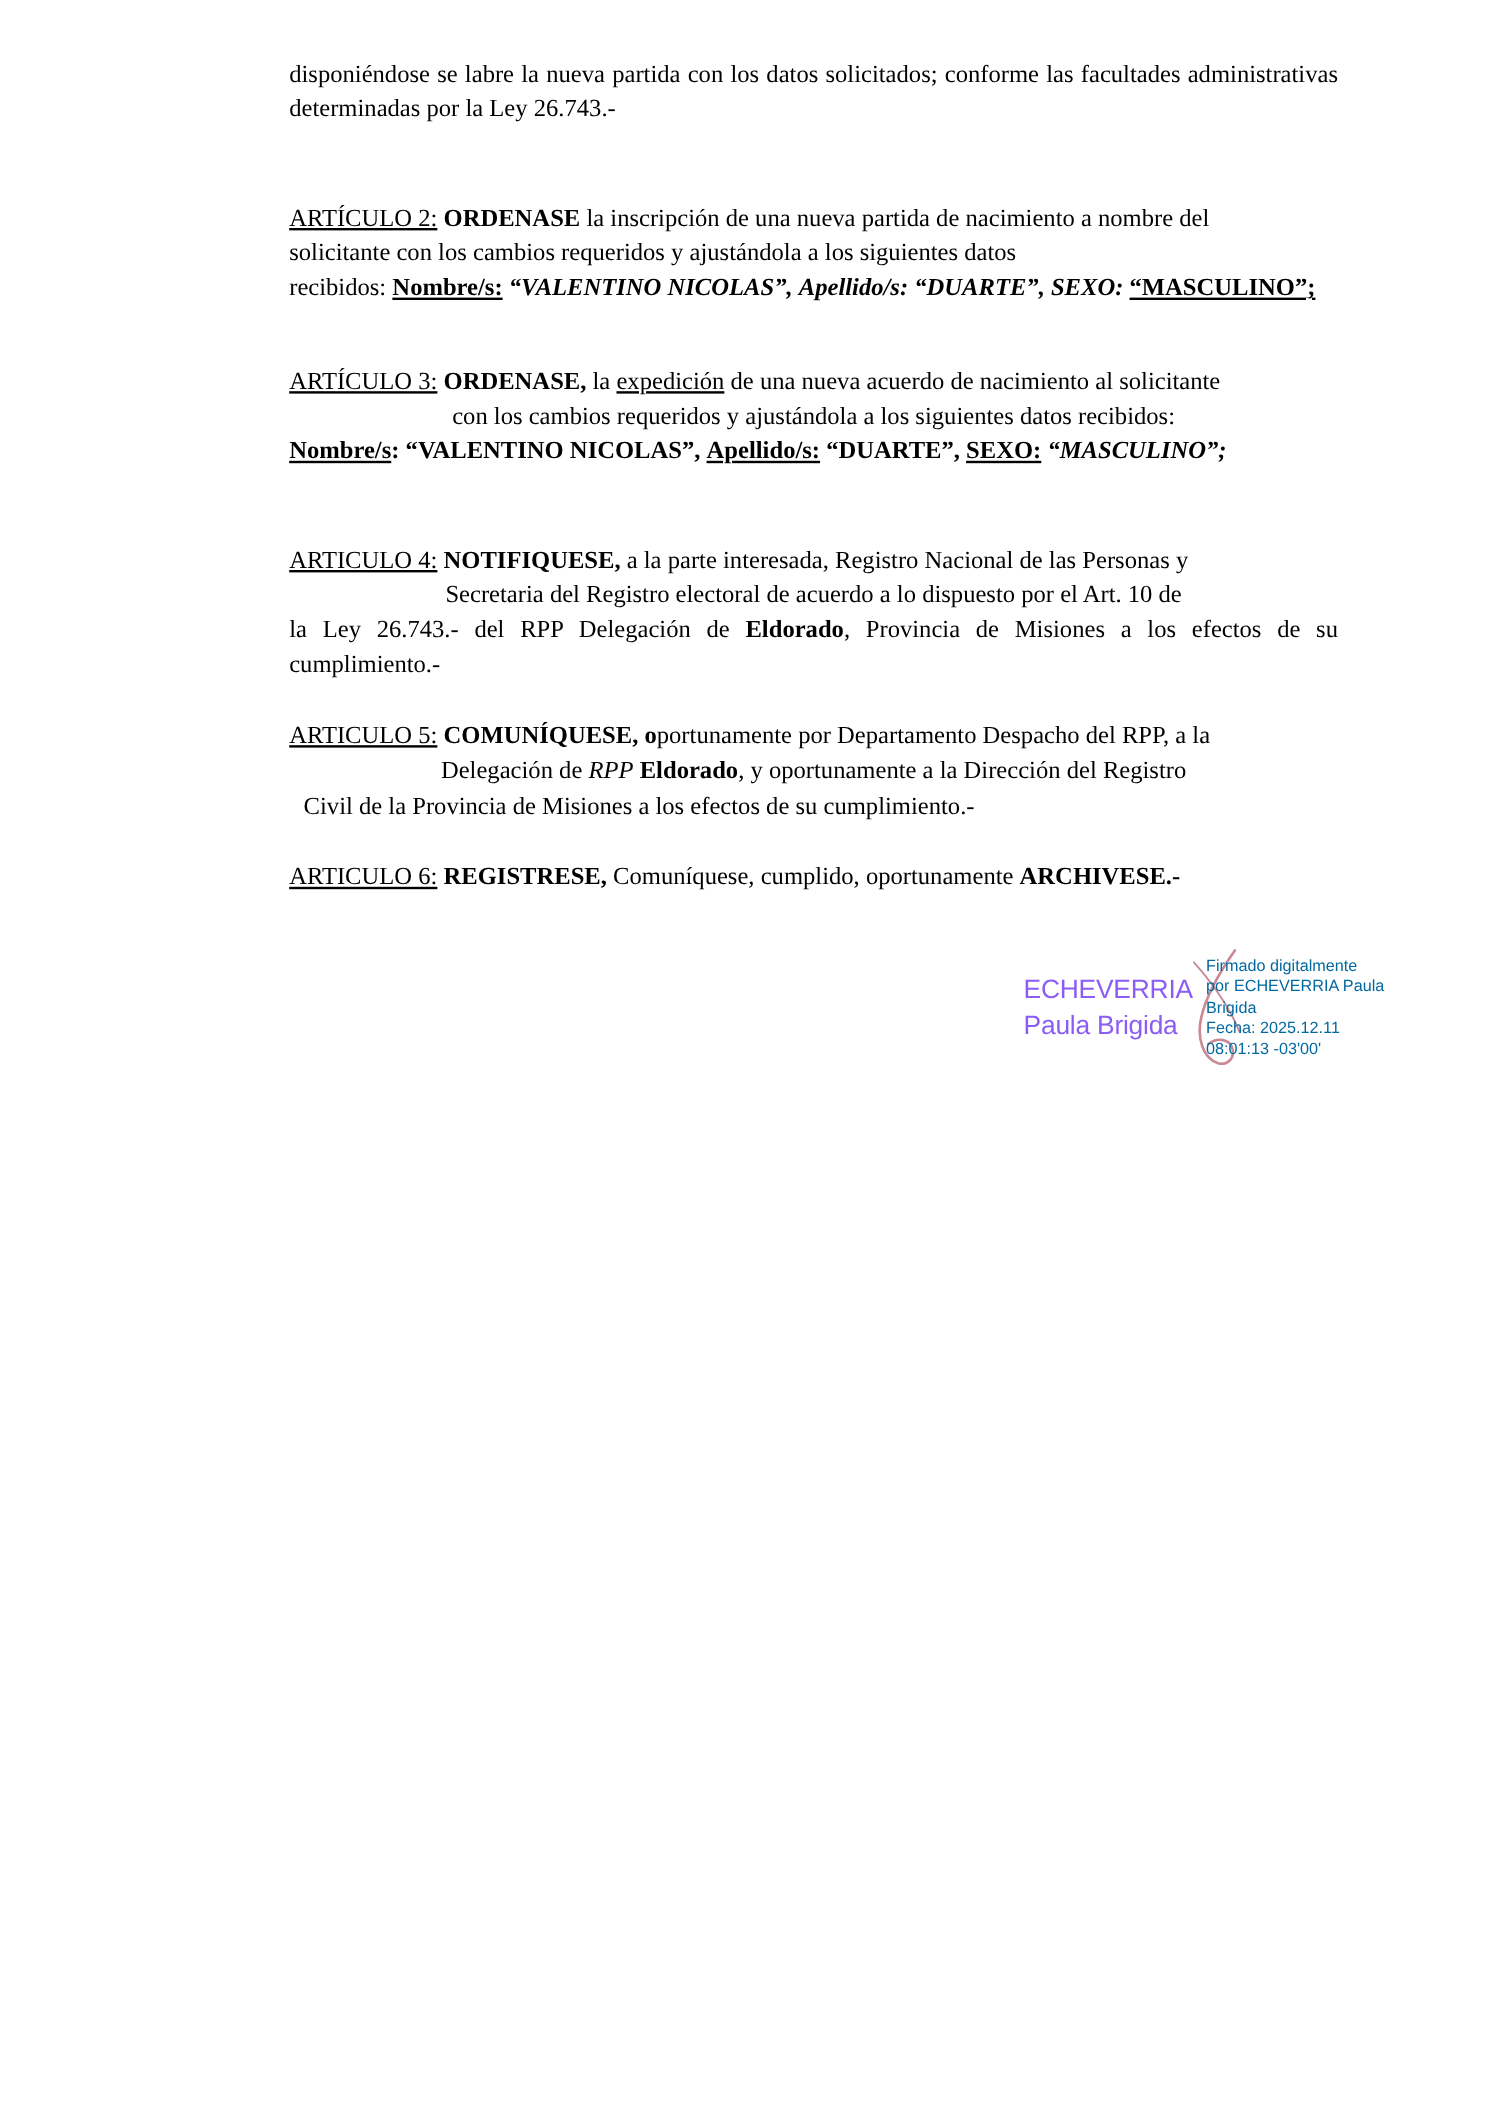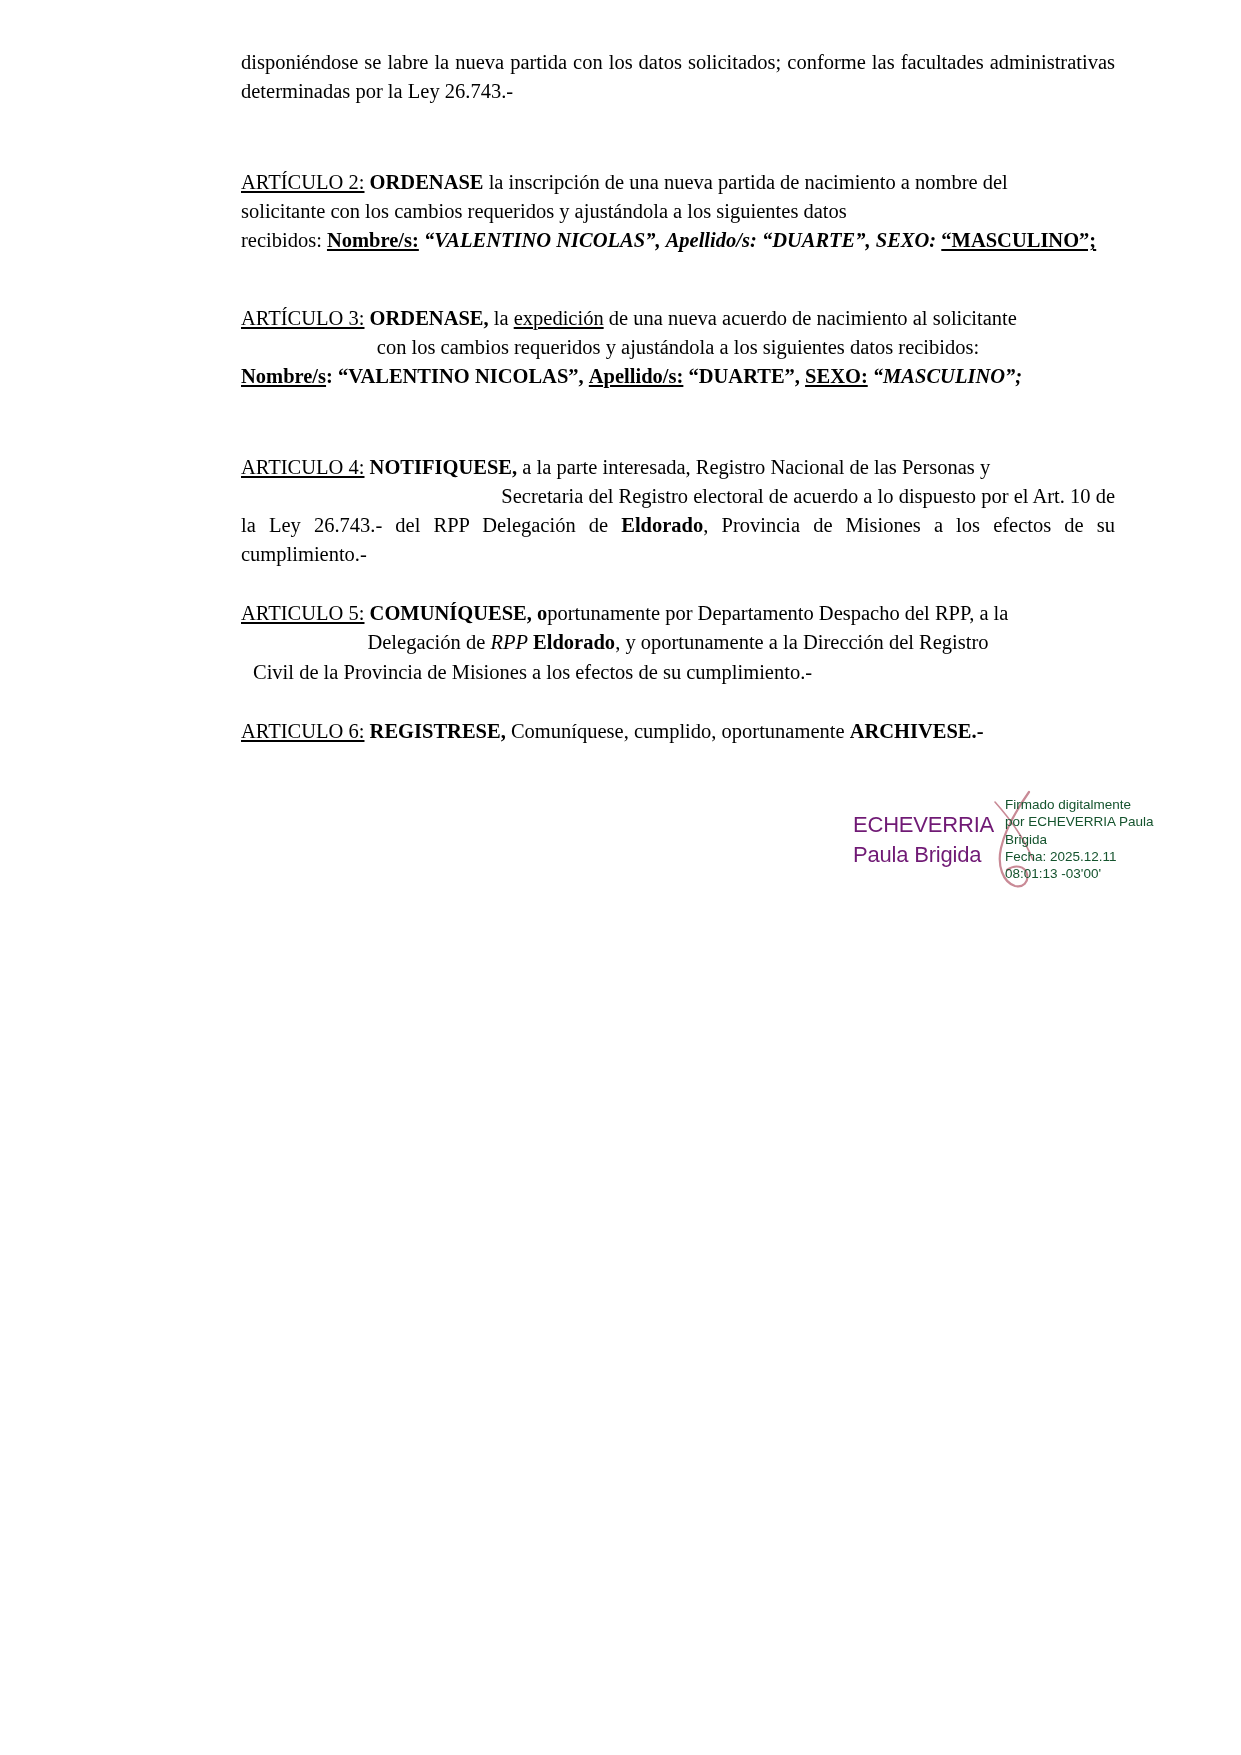--- a/index.html
+++ b/index.html
@@ -49,32 +49,32 @@
     height: 110px;
   }
   .sig-name {
     position: absolute;
     left: 8px;
     top: 20px;
     width: 160px;
     font-family: "Liberation Sans", "DejaVu Sans", sans-serif;
     font-size: 22px;
     line-height: 1.38;
-    color: #701a75;
+    color: #8b5cf6;
     letter-spacing: -0.2px;
   }
   .sig-details {
     position: absolute;
     left: 160px;
     top: 6px;
     width: 152px;
     font-family: "Liberation Sans", "DejaVu Sans", sans-serif;
     font-size: 13.5px;
     line-height: 1.28;
-    color: #14532d;
+    color: #0369a1;
   }
   .sig-flourish {
     position: absolute;
     left: 140px;
     top: -4px;
     width: 60px;
     height: 110px;
     pointer-events: none;
   }
 </style>
@@ -114,21 +114,21 @@
       <span class="biu">Apellido/s:</span>
       <span class="b">“DUARTE”, </span><span class="biu">SEXO:</span>
       <span class="bi">“MASCULINO”;</span>
     </p>
 
     <div class="spacer-lg"></div>
 
     <p class="para">
       <span class="bu">ARTICULO 4:</span>
       <span class="b">NOTIFIQUESE,</span><span> a  la parte  interesada, Registro  Nacional  de  las  Personas y</span>
-      <span style="display:block;text-align:right;">Secretaria del Registro electoral de acuerdo  a  lo  dispuesto  por el  Art. 10 de</span>
+      <span style="display:block;text-align:center;">Secretaria del Registro electoral de acuerdo  a  lo  dispuesto  por el  Art. 10 de</span>
       <span>la   Ley 26.743.- del RPP Delegación de </span><span class="b">Eldorado</span><span>, Provincia de Misiones a los efectos de su cumplimiento.-</span>
     </p>
 
     <div class="spacer-sm"></div>
 
     <p class="para">
       <span class="bu">ARTICULO 5:</span>
       <span class="b">COMUNÍQUESE, o</span><span>portunamente por Departamento Despacho del RPP, a la</span>
       <span style="display:block;text-align:center;"><span>Delegación de </span><span class="i">RPP</span> <span class="b">Eldorado</span><span>, y oportunamente a la Dirección del Registro</span></span>
       <span style="display:block;text-align:left;padding-left:12px;">Civil de la Provincia de Misiones a los efectos de su cumplimiento.-</span>

